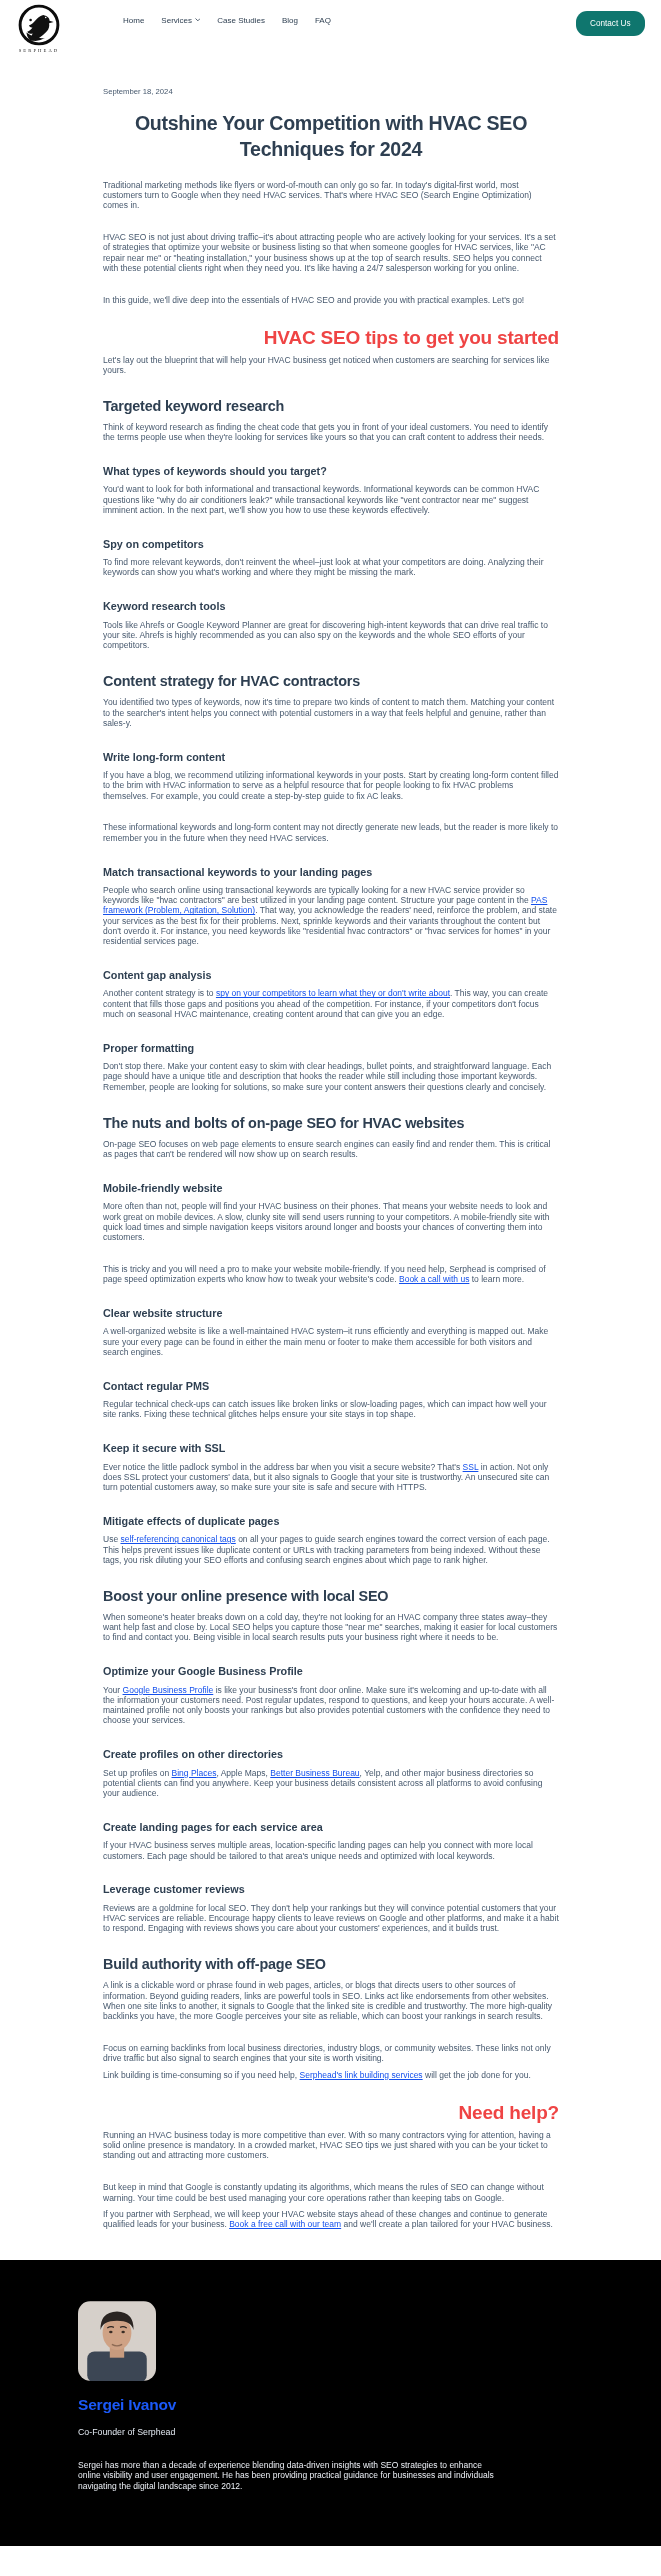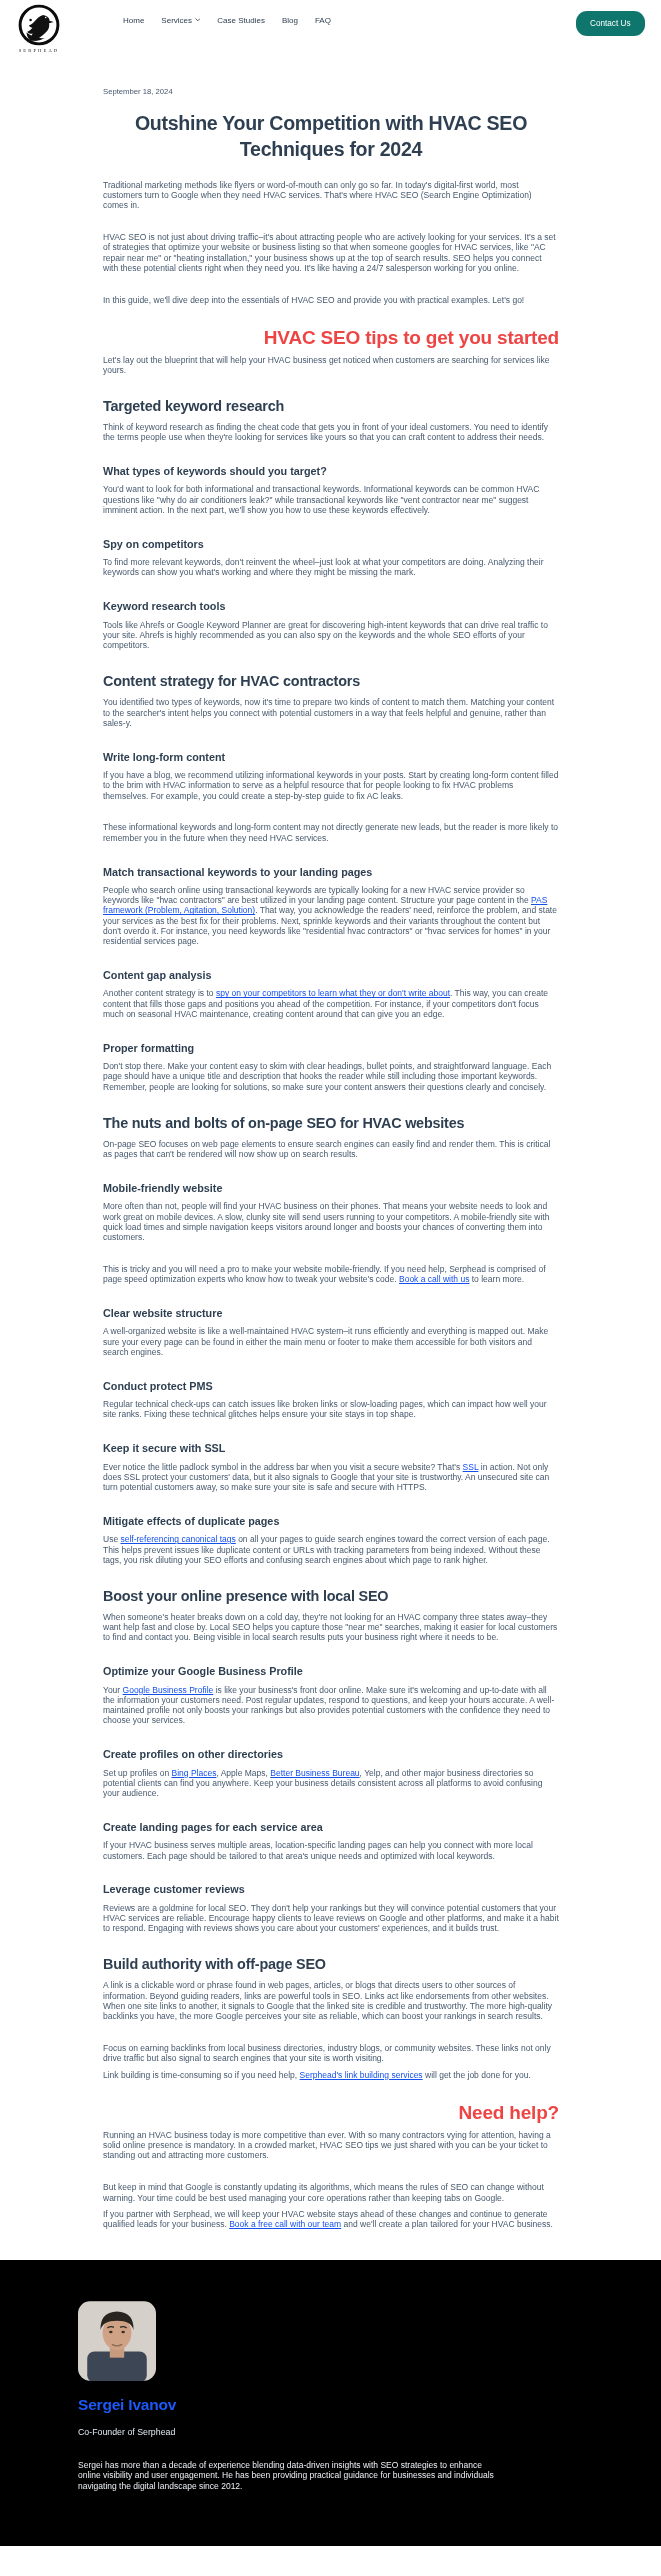--- a/index.html
+++ b/index.html
@@ -138,21 +138,21 @@
   <h3>The nuts and bolts of on-page SEO for HVAC websites</h3>
   <p class="p">On-page SEO focuses on web page elements to ensure search engines can easily find and render them. This is critical as pages that can't be rendered will now show up on search results.</p>
 
   <h4>Mobile-friendly website</h4>
   <p class="p">More often than not, people will find your HVAC business on their phones. That means your website needs to look and work great on mobile devices. A slow, clunky site will send users running to your competitors. A mobile-friendly site with quick load times and simple navigation keeps visitors around longer and boosts your chances of converting them into customers.</p>
   <p class="p"><span>This is tricky and you will need a pro to make your website mobile-friendly. If you need help, Serphead is comprised of page speed optimization experts who know how to tweak your website's code. </span><span class="lnk">Book a call with us</span><span> to learn more.</span></p>
 
   <h4>Clear website structure</h4>
   <p class="p">A well-organized website is like a well-maintained HVAC system–it runs efficiently and everything is mapped out. Make sure your every page can be found in either the main menu or footer to make them accessible for both visitors and search engines.</p>
 
-  <h4>Conduct protect PMS</h4>
+  <h4>Contact regular PMS</h4>
   <p class="p">Regular technical check-ups can catch issues like broken links or slow-loading pages, which can impact how well your site ranks. Fixing these technical glitches helps ensure your site stays in top shape.</p>
 
   <h4>Keep it secure with SSL</h4>
   <p class="p"><span>Ever notice the little padlock symbol in the address bar when you visit a secure website? That's </span><span class="lnk">SSL</span><span> in action. Not only does SSL protect your customers' data, but it also signals to Google that your site is trustworthy. An unsecured site can turn potential customers away, so make sure your site is safe and secure with HTTPS.</span></p>
 
   <h4>Mitigate effects of duplicate pages</h4>
   <p class="p"><span>Use </span><span class="lnk">self-referencing canonical tags</span><span> on all your pages to guide search engines toward the correct version of each page. This helps prevent issues like duplicate content or URLs with tracking parameters from being indexed. Without these tags, you risk diluting your SEO efforts and confusing search engines about which page to rank higher.</span></p>
 
   <h3>Boost your online presence with local SEO</h3>
   <p class="p">When someone's heater breaks down on a cold day, they're not looking for an HVAC company three states away–they want help fast and close by. Local SEO helps you capture those "near me" searches, making it easier for local customers to find and contact you. Being visible in local search results puts your business right where it needs to be.</p>

